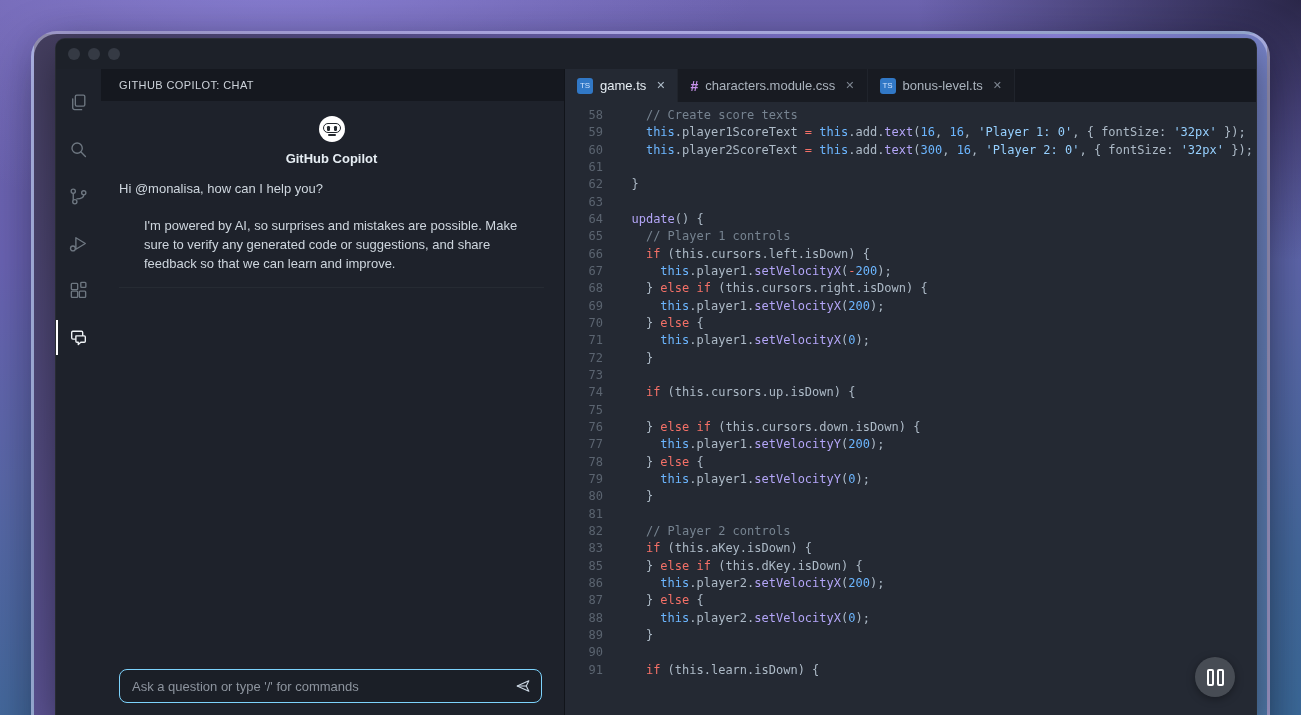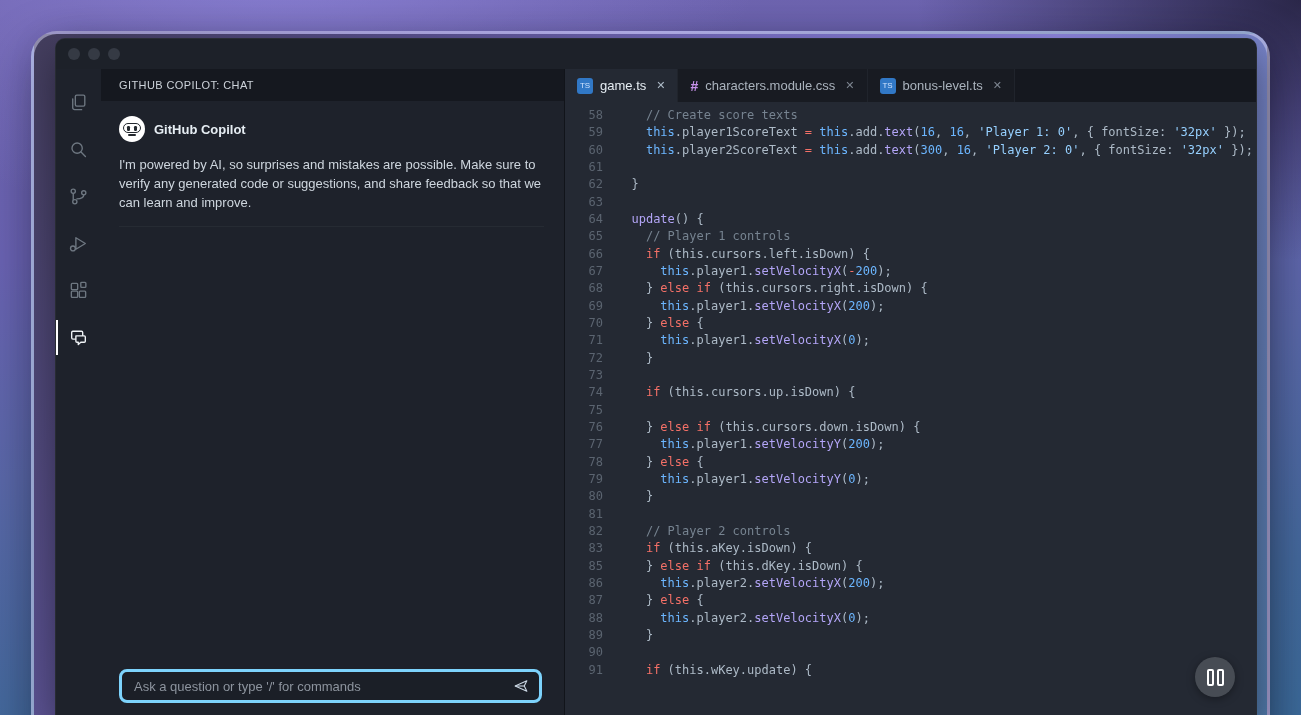--- a/index.html
+++ b/index.html
@@ -32,27 +32,27 @@
   .ab-item{width:45px;height:47px;display:flex;align-items:center;justify-content:center;color:#6e7781;position:relative;cursor:pointer;}
   .ab-item svg{width:21px;height:21px;stroke:currentColor;fill:none;stroke-width:1.3;stroke-linecap:round;stroke-linejoin:round;}
   .ab-item.active{color:#f0f3f6;}
   .ab-item.active .indicator{position:absolute;left:0;top:6px;bottom:6px;width:2px;background:#ffffff;}
   
   .chat{width:463px;background:#1e222b;position:relative;flex:none;display:flex;flex-direction:column;}
   .chat-header{height:32px;background:#15181f;display:flex;align-items:center;padding-left:18px;
     font-size:11px;letter-spacing:.4px;color:#cdd3da;flex:none;}
   .chat-body{padding:15px 20px 0 18px;}
   .msg-block{padding-bottom:14px;border-bottom:1px solid #262b33;}
-  .assistant-row{display:flex;align-items:center;gap:9px;margin-bottom:13px;}
+  .assistant-row{display:flex;align-items:center;gap:9px;margin-bottom:13px;flex-direction:column;}
   .avatar{width:26px;height:26px;border-radius:50%;background:#ffffff;display:flex;align-items:center;justify-content:center;flex:none;}
   .assistant-name{font-size:13px;font-weight:700;color:#e6edf3;}
   .msg{font-size:13px;line-height:19px;color:#ced6de;max-width:428px;}
   .msg + .msg{margin-top:18px;margin-left:25px;}
   .chat-input-row{position:absolute;left:18px;right:22px;bottom:20px;height:34px;
-    border:3px solid #7dd3fc;border-radius:8px;display:flex;align-items:center;background:rgba(0,0,0,.08);box-sizing:border-box;}
+    border:1px solid #7dd3fc;border-radius:8px;display:flex;align-items:center;background:rgba(0,0,0,.08);box-sizing:border-box;}
   .chat-input{flex:1;background:transparent;border:none;outline:none;color:#e6edf3;
     font-size:13px;padding:0 8px 0 12px;font-family:"Liberation Sans",sans-serif;}
   .chat-input::placeholder{color:#8d949e;}
   .send-btn{width:28px;height:28px;display:flex;align-items:center;justify-content:center;cursor:pointer;color:#cdd9e5;flex:none;margin-right:4px;}
   .send-btn svg{width:18px;height:18px;stroke:currentColor;fill:none;stroke-width:1.2;stroke-linejoin:round;}
   
   .editor{flex:1;background:#242933;display:flex;flex-direction:column;border-left:1px solid #11141a;min-width:0;}
   .tabbar{height:33px;background:#15181f;display:flex;flex:none;}
   .tab{display:flex;align-items:center;gap:7px;padding:0 12px;font-size:13px;color:#aab3bd;
     background:#181b22;border-right:1px solid #20242c;cursor:pointer;white-space:nowrap;}
@@ -150,20 +150,21 @@
             <div class="avatar">
               <div class="copilot-glyph">
                 <div class="goggles"></div>
                   <div class="eye l"></div>
                   <div class="eye r"></div>
                   <div class="mouth"></div>
               </div>
             </div>
             <div class="assistant-name">GitHub Copilot</div>
           </div>
+          <div class="msg">Hi @monalisa, how can I help you?</div>
           <div class="msg">I'm powered by AI, so surprises and mistakes are possible. Make sure to verify any generated code or suggestions, and share feedback so that we can learn and improve.</div>
         </div>
       </div>
       <div class="chat-input-row">
         <input class="chat-input" type="text" placeholder="Ask a question or type '/' for commands" style="">
         <div class="send-btn">
           <svg viewBox="0 0 20 20">
             <path d="M3.5 10 L16.5 4.2 L13.6 10 L16.5 15.8 Z"></path>
             <path d="M3.5 10 H13.6"></path>
           </svg>
@@ -215,21 +216,21 @@
           <div class="code-line"><span class="ln">80</span><span class="cl"><span class="tk-p">    }</span></span></div>
           <div class="code-line"><span class="ln">81</span><span class="cl">&nbsp;</span></div>
           <div class="code-line"><span class="ln">82</span><span class="cl"><span class="tk-p">    </span><span class="tk-c">// Player 2 controls</span></span></div>
           <div class="code-line"><span class="ln">83</span><span class="cl"><span class="tk-p">    </span><span class="tk-k">if</span><span class="tk-p"> (this.aKey.isDown) {</span></span></div>
           <div class="code-line"><span class="ln">85</span><span class="cl"><span class="tk-p">    } </span><span class="tk-k">else</span><span class="tk-p"> </span><span class="tk-k">if</span><span class="tk-p"> (this.dKey.isDown) {</span></span></div>
           <div class="code-line"><span class="ln">86</span><span class="cl"><span class="tk-p">      </span><span class="tk-t">this</span><span class="tk-p">.player2.</span><span class="tk-f">setVelocityX</span><span class="tk-p">(</span><span class="tk-n">200</span><span class="tk-p">);</span></span></div>
           <div class="code-line"><span class="ln">87</span><span class="cl"><span class="tk-p">    } </span><span class="tk-k">else</span><span class="tk-p"> {</span></span></div>
           <div class="code-line"><span class="ln">88</span><span class="cl"><span class="tk-p">      </span><span class="tk-t">this</span><span class="tk-p">.player2.</span><span class="tk-f">setVelocityX</span><span class="tk-p">(</span><span class="tk-n">0</span><span class="tk-p">);</span></span></div>
           <div class="code-line"><span class="ln">89</span><span class="cl"><span class="tk-p">    }</span></span></div>
           <div class="code-line"><span class="ln">90</span><span class="cl">&nbsp;</span></div>
-          <div class="code-line"><span class="ln">91</span><span class="cl"><span class="tk-p">    </span><span class="tk-k">if</span><span class="tk-p"> (this.wKey.update) {</span></span></div>
+          <div class="code-line"><span class="ln">91</span><span class="cl"><span class="tk-p">    </span><span class="tk-k">if</span><span class="tk-p"> (this.learn.isDown) {</span></span></div>
         </div>
     </div>
   </div>
 </div>
 
 <div class="pause-btn">
   <div class="pause-bar"></div>
   <div class="pause-bar"></div>
 </div>
 

